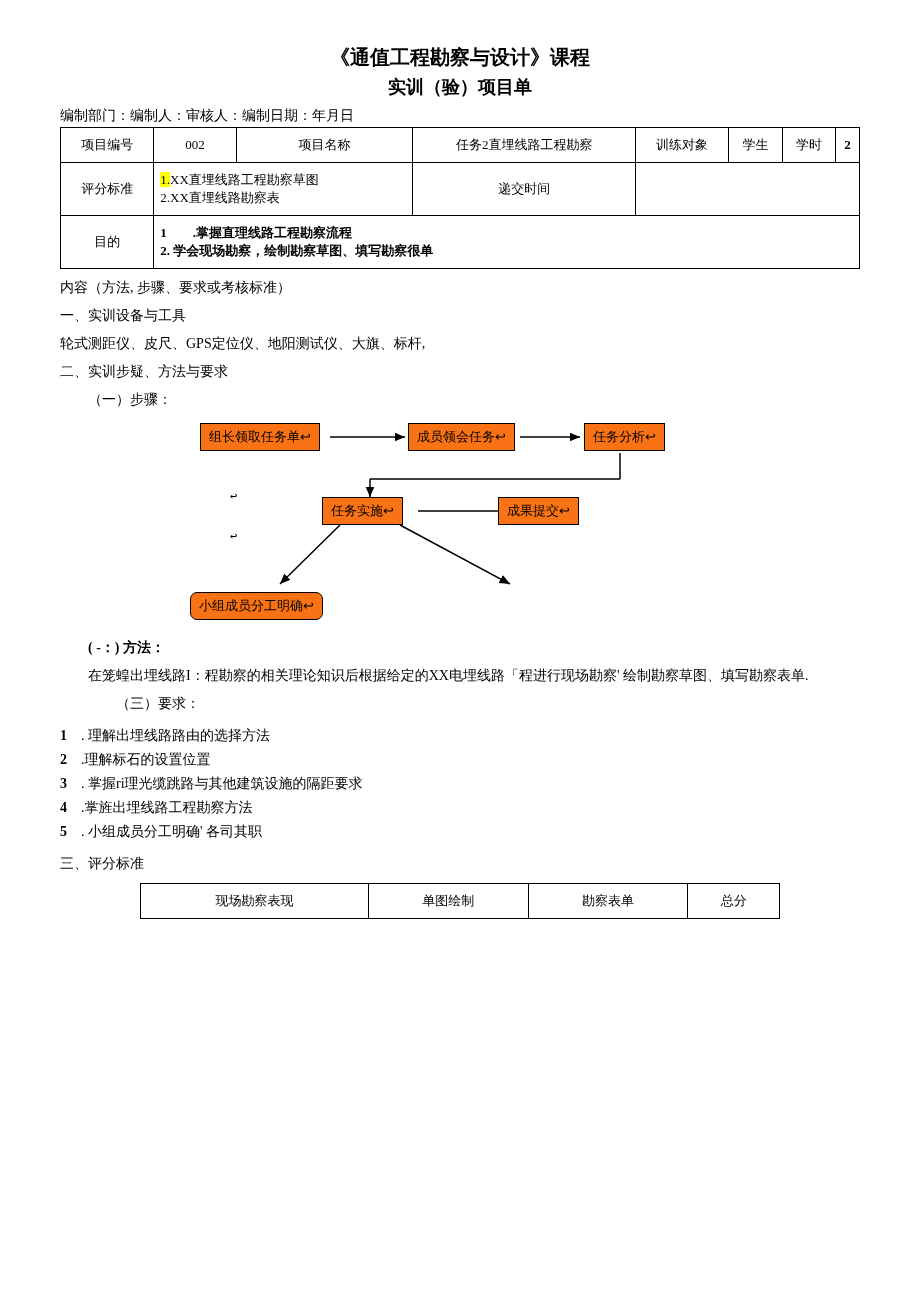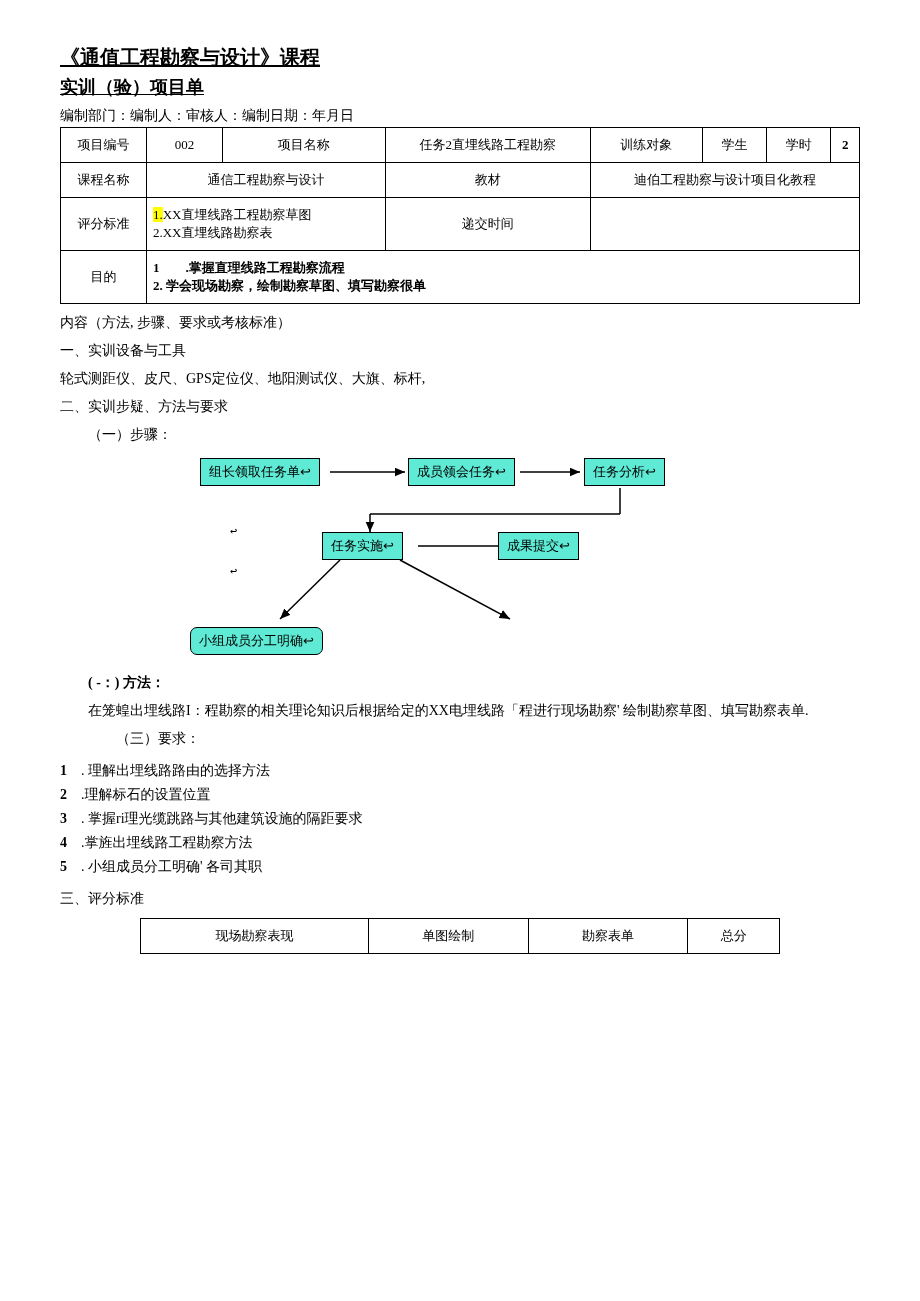--- a/index.html
+++ b/index.html
@@ -6,24 +6,23 @@
     font-family: "SimSun", "宋体", serif;
     font-size: 14px;
     color: #000;
     background: #fff;
     margin: 0;
     padding: 40px 60px;
     width: 920px;
     box-sizing: border-box;
   }
   h1, h2 {
-    text-align: left;
+    text-align: center;
     font-weight: bold;
     margin: 4px 0;
-    text-decoration: underline;
   }
   h1 { font-size: 20px; }
   h2 { font-size: 18px; }
   .meta-line { margin: 8px 0 2px 0; }
   table {
     border-collapse: collapse;
     width: 100%;
   }
   td, th {
     border: 1px solid #000;
@@ -38,21 +37,21 @@
   .indent2 { margin-left: 4em; }
   ol.req { list-style: none; padding-left: 0; }
   ol.req li { margin: 6px 0; }
   ol.req li .num { font-weight: bold; display:inline-block; width:1.5em; }
   .hl { background: yellow; }
   .flow-wrap { display:flex; justify-content:center; margin:10px 0; }
   .flow { position: relative; width: 560px; height: 210px; }
   .box {
     position: absolute;
     border: 1.5px solid #000;
-    background: #5eead4;
+    background: #f97316;
     padding: 4px 8px;
     font-size: 13px;
     white-space: nowrap;
   }
   .ret { font-family: monospace; font-size:12px; position:absolute; }
   svg.arrows { position:absolute; top:0; left:0; width:560px; height:210px; }
   .score-table { width: 80%; margin: 4px auto 0 auto; }
 </style>
 </head>
 <body>
@@ -66,26 +65,20 @@
   <tbody>
       <tr>
     <td>项目编号</td>
     <td>002</td>
     <td>项目名称</td>
     <td colspan="2">任务2直埋线路工程勘察</td>
     <td>训练对象</td>
     <td>学生</td>
     <td>学时</td>
     <td><b>2</b></td>
-  </tr>
-  <tr>
-    <td>课程名称</td>
-    <td colspan="3">通信工程勘察与设计</td>
-    <td>教材</td>
-    <td colspan="4">迪伯工程勘察与设计项目化教程</td>
   </tr>
   <tr>
     <td>评分标准</td>
     <td colspan="3" class="left">
       <span class="hl">1.</span><span>XX直埋线路工程勘察草图</span><br>
       <span>2.XX直埋线路勘察表</span>
     </td>
     <td>递交时间</td>
     <td colspan="4"></td>
   </tr>

